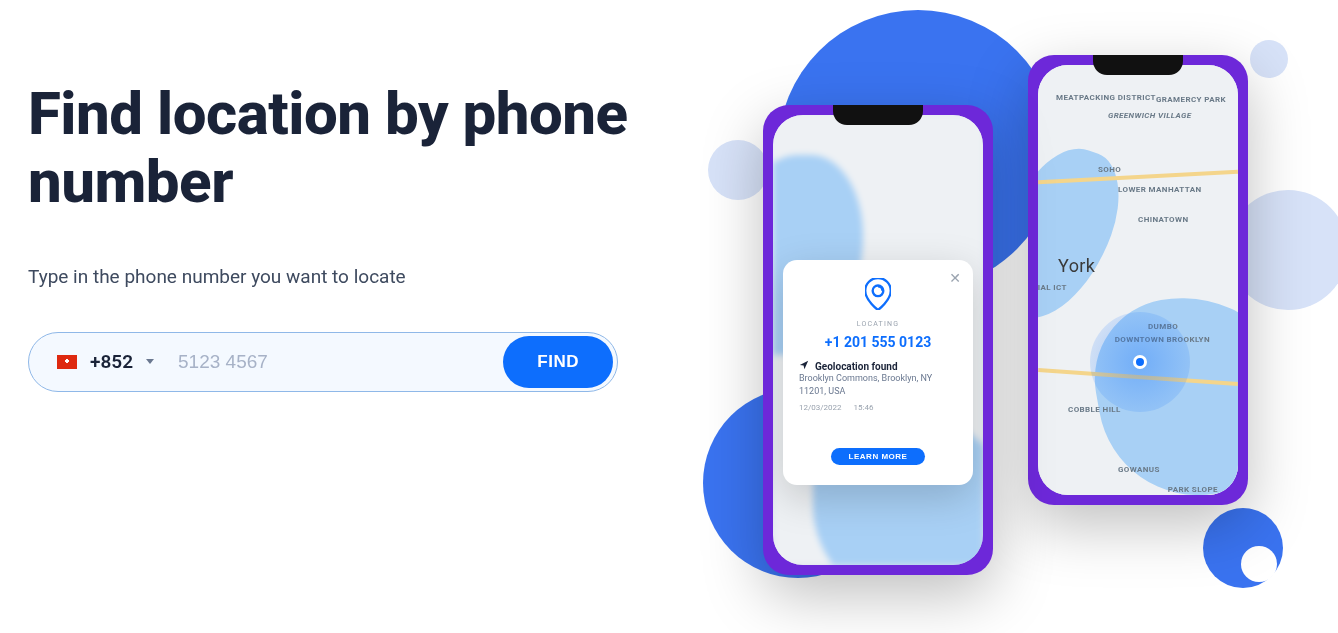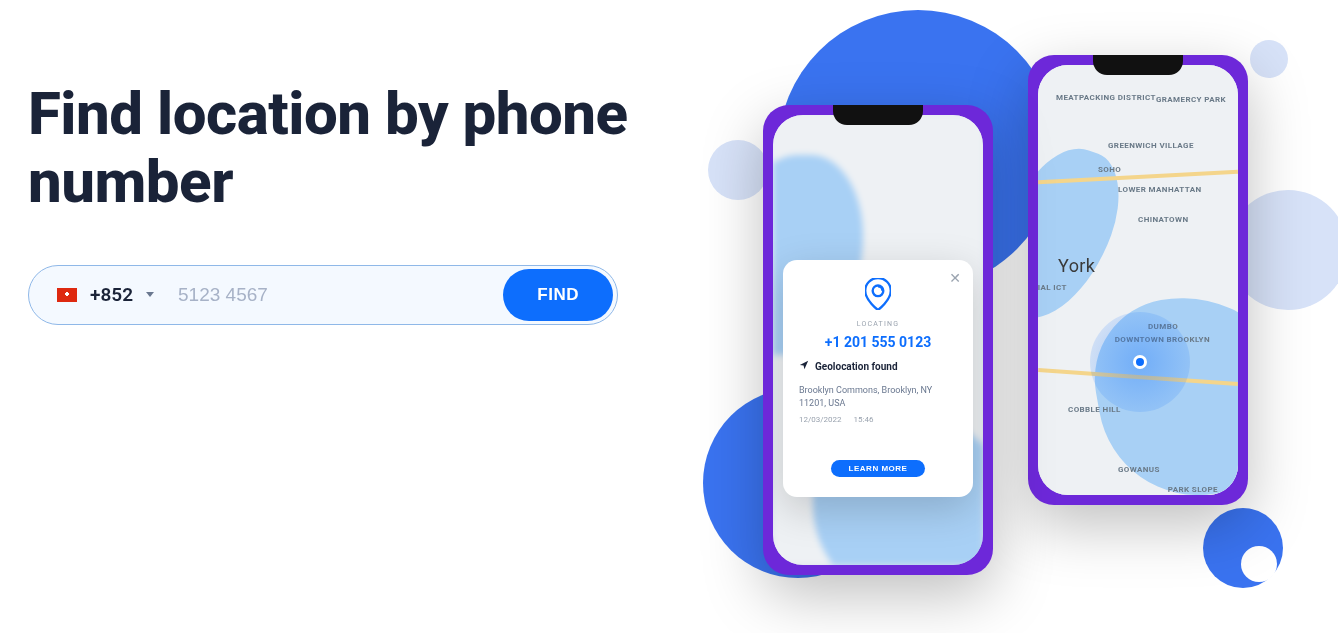--- a/index.html
+++ b/index.html
@@ -282,21 +282,21 @@
 }
 
 .card-found {
   display: flex;
   align-items: center;
   gap: 6px;
   text-align: left;
   font-size: 10px;
   font-weight: 700;
   color: #1a2338;
-  margin-bottom: 12px;
+  margin-bottom: 0;
 }
 
 .card-address {
   text-align: left;
   font-size: 9px;
   color: #6a7890;
   line-height: 1.4;
   margin-bottom: 6px;
 }
 
@@ -321,20 +321,21 @@
   cursor: pointer;
   margin-top: 24px;
 }
 </style>
 </head>
 <body>
 
 <div class="container">
   <div class="left-panel">
     <h1 class="heading">Find location by phone number</h1>
+    <p class="subheading">Type in the phone number you want to locate</p>
 
     <div class="phone-input-wrapper">
       <div class="country-selector">
         <span class="flag"></span>
         <span class="dial-code">+852</span>
         <span class="chevron"></span>
       </div>
       <input type="tel" class="phone-field" placeholder="5123 4567" style="">
       <button class="find-button">FIND</button>
     </div>
@@ -351,21 +352,21 @@
     <div class="phone-mockup back">
       <div class="notch"></div>
       <div class="phone-screen">
         <div class="map-bg">
           <div class="water water1"></div>
           <div class="water water2"></div>
           <div class="roadline" style="top:110px;left:0;width:100%;height:4px;transform:rotate(-3deg);"></div>
           <div class="roadline" style="top:310px;left:0;width:100%;height:4px;transform:rotate(4deg);"></div>
           <span class="map-label" style="top:28px;left:18px;">MEATPACKING DISTRICT</span>
           <span class="map-label" style="top:30px;right:12px;margin-left:48px;">GRAMERCY PARK</span>
-          <span class="map-label" style="top:76px;left:70px;">GREENWICH VILLAGE</span>
+          <span class="map-label" style="top:46px;left:70px;font-style:italic;">GREENWICH VILLAGE</span>
           <span class="map-label" style="top:100px;left:60px;">SOHO</span>
           <span class="map-label" style="top:120px;left:80px;">LOWER MANHATTAN</span>
           <span class="map-label" style="top:150px;left:100px;">CHINATOWN</span>
           <span class="map-label" style="top:190px;left:20px;font-size:18px;color:#3a3a3a;font-weight:400;">York</span>
           <span class="map-label" style="top:218px;left:-6px;">CIAL ICT</span>
           <span class="map-label" style="top:235px;left:110px;margin-top:22px;">DUMBO</span>
           <span class="map-label" style="top:270px;right:28px;">DOWNTOWN BROOKLYN</span>
           <span class="map-label" style="top:340px;left:30px;">COBBLE HILL</span>
           <span class="map-label" style="top:400px;left:80px;">GOWANUS</span>
           <span class="map-label" style="top:420px;right:20px;">PARK SLOPE</span>

